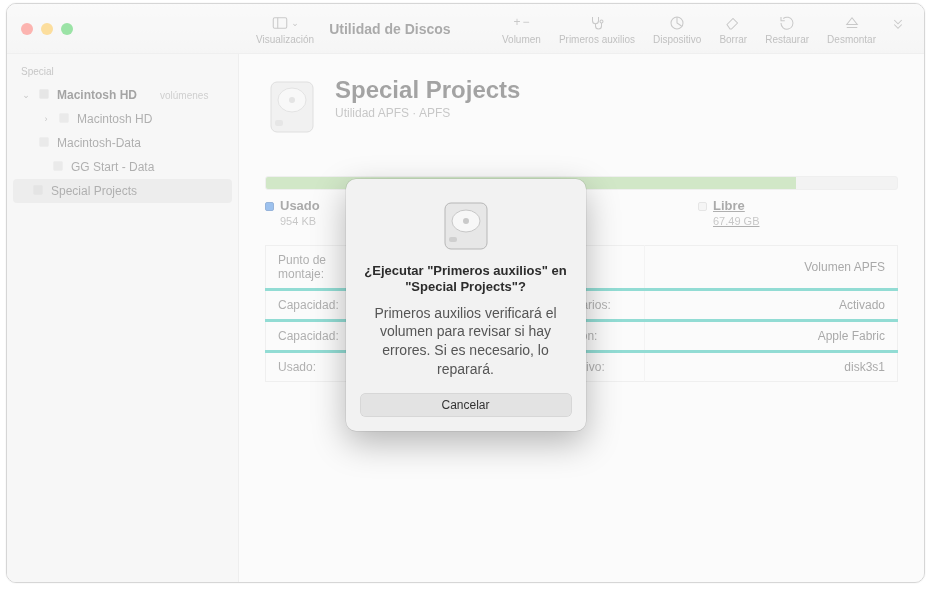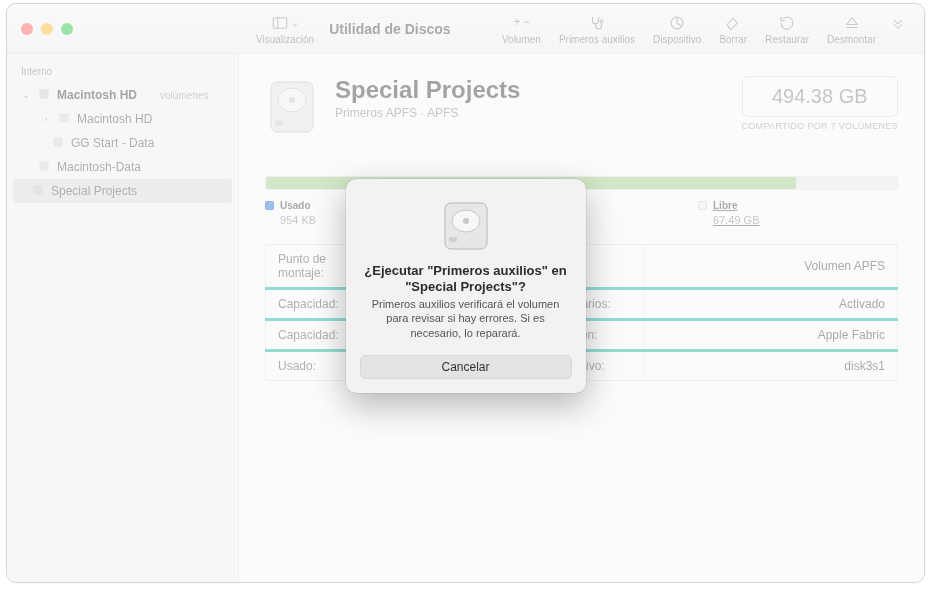--- a/index.html
+++ b/index.html
@@ -41,42 +41,42 @@
   .cap-frame { border:1px solid #d8d8d8; border-radius:6px; padding:8px 28px; color:#888; font-size:20px; }
   .cap-sub { font-size:9px; color:#9a9a9a; margin-top:4px; letter-spacing:.3px;}
   .usage-bar { margin-top:34px; height:14px; border-radius:3px; background:#eaeaea; position:relative; overflow:hidden; border:1px solid #e2e2e2;}
   .usage-bar .used { position:absolute; left:0; top:0; bottom:0; width:84%; background:#9fd18a; }
   .legend { display:flex; margin-top:8px; font-size:12px; color:#555;}
   .legend .col { flex:1; }
   .legend .col:last-child { flex:0 0 200px;text-decoration:underline; }
   .dot { display:inline-block; width:9px; height:9px; border-radius:2px; margin-right:6px; vertical-align:middle;}
   .dot.blue { background:#2b7de1; border:1px solid #1f5fb3;}
   .dot.grey { background:#efefef; border:1px solid #ccc;}
-  .legend .lab { font-weight:600; font-size:10px; color:#4b4b4b;}
+  .legend .lab { font-weight:600; font-size:13px; color:#4b4b4b;}
   .legend .val { color:#8a8a8a; font-size:11px; margin-left:15px; margin-top:2px;}
   .info-table { margin-top:18px; border:1px solid #e2e2e2; border-radius:4px; width:100%; border-collapse:collapse; font-size:12px; color:#555;}
   .info-table td { border-bottom:3px solid #14b8a6; border-right:1px solid #ececec; padding:7px 12px; }
   .info-table tr td:nth-child(2), .info-table tr td:nth-child(4){ text-align:right; color:#474747; border-right:none;}
   .info-table tr td:nth-child(2){ border-right:1px solid #ececec; width:24%;}
   .info-table tr td:nth-child(1){ width:18%; }
   .info-table tr td:nth-child(3){ width:18%; }
   .info-table tr:last-child td { border-bottom:none;}
   
   .dim { position:absolute; inset:0; background:rgba(250,250,250,.55); }
   
   .dialog {
     position:absolute; left:50%; top:175px; transform:translateX(-50%);
     width:240px; background:#f2f2f2; border-radius:10px;
     box-shadow:0 12px 34px rgba(0,0,0,.28), 0 0 0 .5px rgba(0,0,0,.12);
     padding:18px 14px 14px; text-align:center;
   }
   .dialog .d-ico { display:flex; justify-content:center; margin-bottom:8px;}
   .dialog .d-ico svg { width:58px; height:58px; }
   .dialog h3 { font-size:13px; font-weight:700; color:#2c2c2c; line-height:1.25; padding:0 4px;}
-  .dialog p { font-size:11px; color:#555; line-height:1.35; margin-top:1px; padding:0 4px;}
+  .dialog p { font-size:14px; color:#555; line-height:1.35; margin-top:8px; padding:0 4px;}
   .dialog .btns { display:flex; gap:2px; margin-top:14px;}
   .dialog button { flex:1; height:24px; border-radius:6px; font-size:12px; border:none; cursor:pointer;}
   .btn-cancel { background:#e3e3e3; color:#333; box-shadow:inset 0 0 0 .5px rgba(0,0,0,.1);}
   .btn-ok { background:linear-gradient(#3b93ff,#1e73f2); color:#fff; }
   .chev { font-size:9px; margin-left:2px;}
 </style>
 </head>
 <body>
 
 <div class="window">
@@ -160,51 +160,51 @@
               <polyline points="7 14 12 19 17 14"></polyline>
             </svg>
         </span>
         <span>&nbsp;</span>
       </div>
     </div>
   </div>
 
   <div class="content">
     <div class="sidebar">
-      <div class="side-header">Interno</div>
+      <div class="side-header">Special</div>
 
       <div class="side-item">
         <span class="disclosure">⌄</span>
         <span><svg viewBox="0 0 24 24">
               <rect x="4" y="4" width="16" height="16" rx="2" fill="#cfcfcf"></rect>
             </svg></span>
         <span class="side-bold">Macintosh HD</span>
         <span class="side-sub">volúmenes</span>
       </div>
       <div class="side-item">
         <span class="pad" style="width:14px"></span>
         <span class="disclosure">›</span>
         <span><svg viewBox="0 0 24 24">
               <rect x="4" y="4" width="16" height="16" rx="2" fill="#d8d8d8"></rect>
             </svg></span>
         <span>Macintosh HD</span>
       </div>
       <div class="side-item">
+        <span class="pad" style="width:10px"></span>
+        <span><svg viewBox="0 0 24 24">
+              <rect x="4" y="4" width="16" height="16" rx="2" fill="#d8d8d8"></rect>
+            </svg></span>
+        <span>Macintosh-Data</span>
+      </div>
+      <div class="side-item">
         <span class="pad" style="width:24px"></span>
         <span><svg viewBox="0 0 24 24">
               <rect x="4" y="4" width="16" height="16" rx="2" fill="#d8d8d8"></rect>
             </svg></span>
         <span>GG Start - Data</span>
-      </div>
-      <div class="side-item">
-        <span class="pad" style="width:10px"></span>
-        <span><svg viewBox="0 0 24 24">
-              <rect x="4" y="4" width="16" height="16" rx="2" fill="#d8d8d8"></rect>
-            </svg></span>
-        <span>Macintosh-Data</span>
       </div>
       <div class="side-item sel">
         <span class="pad" style="width:4px"></span>
         <span><svg viewBox="0 0 24 24">
               <rect x="4" y="4" width="16" height="16" rx="2" fill="#c9c9c9"></rect>
             </svg></span>
         <span>Special Projects</span>
       </div>
     </div>
 
@@ -213,25 +213,21 @@
         <div class="disk-ico">
           <svg viewBox="0 0 54 62">
             <rect x="6" y="6" width="42" height="50" rx="6" fill="#e7e7e7" stroke="#bdbdbd"></rect>
             <ellipse cx="27" cy="24" rx="14" ry="12" fill="#f6f6f6" stroke="#c7c7c7"></ellipse>
             <circle cx="27" cy="24" r="3" fill="#c9c9c9"></circle>
             <rect x="10" y="44" width="8" height="6" rx="2" fill="#cfcfcf"></rect>
           </svg>
         </div>
         <div>
           <div class="vol-title">Special Projects</div>
-          <div class="vol-sub">Primeros APFS  ·  APFS</div>
-        </div>
-        <div class="cap-box">
-          <div class="cap-frame">494.38 GB</div>
-          <div class="cap-sub">COMPARTIDO POR 7 VOLÚMENES</div>
+          <div class="vol-sub">Utilidad APFS  ·  APFS</div>
         </div>
       </div>
 
       <div class="usage-bar">
         <div class="used"></div>
       </div>
       <div class="legend">
         <div class="col">
           <div><span class="dot blue"></span><span class="lab">Usado</span></div>
           <div class="val">954 KB</div>

